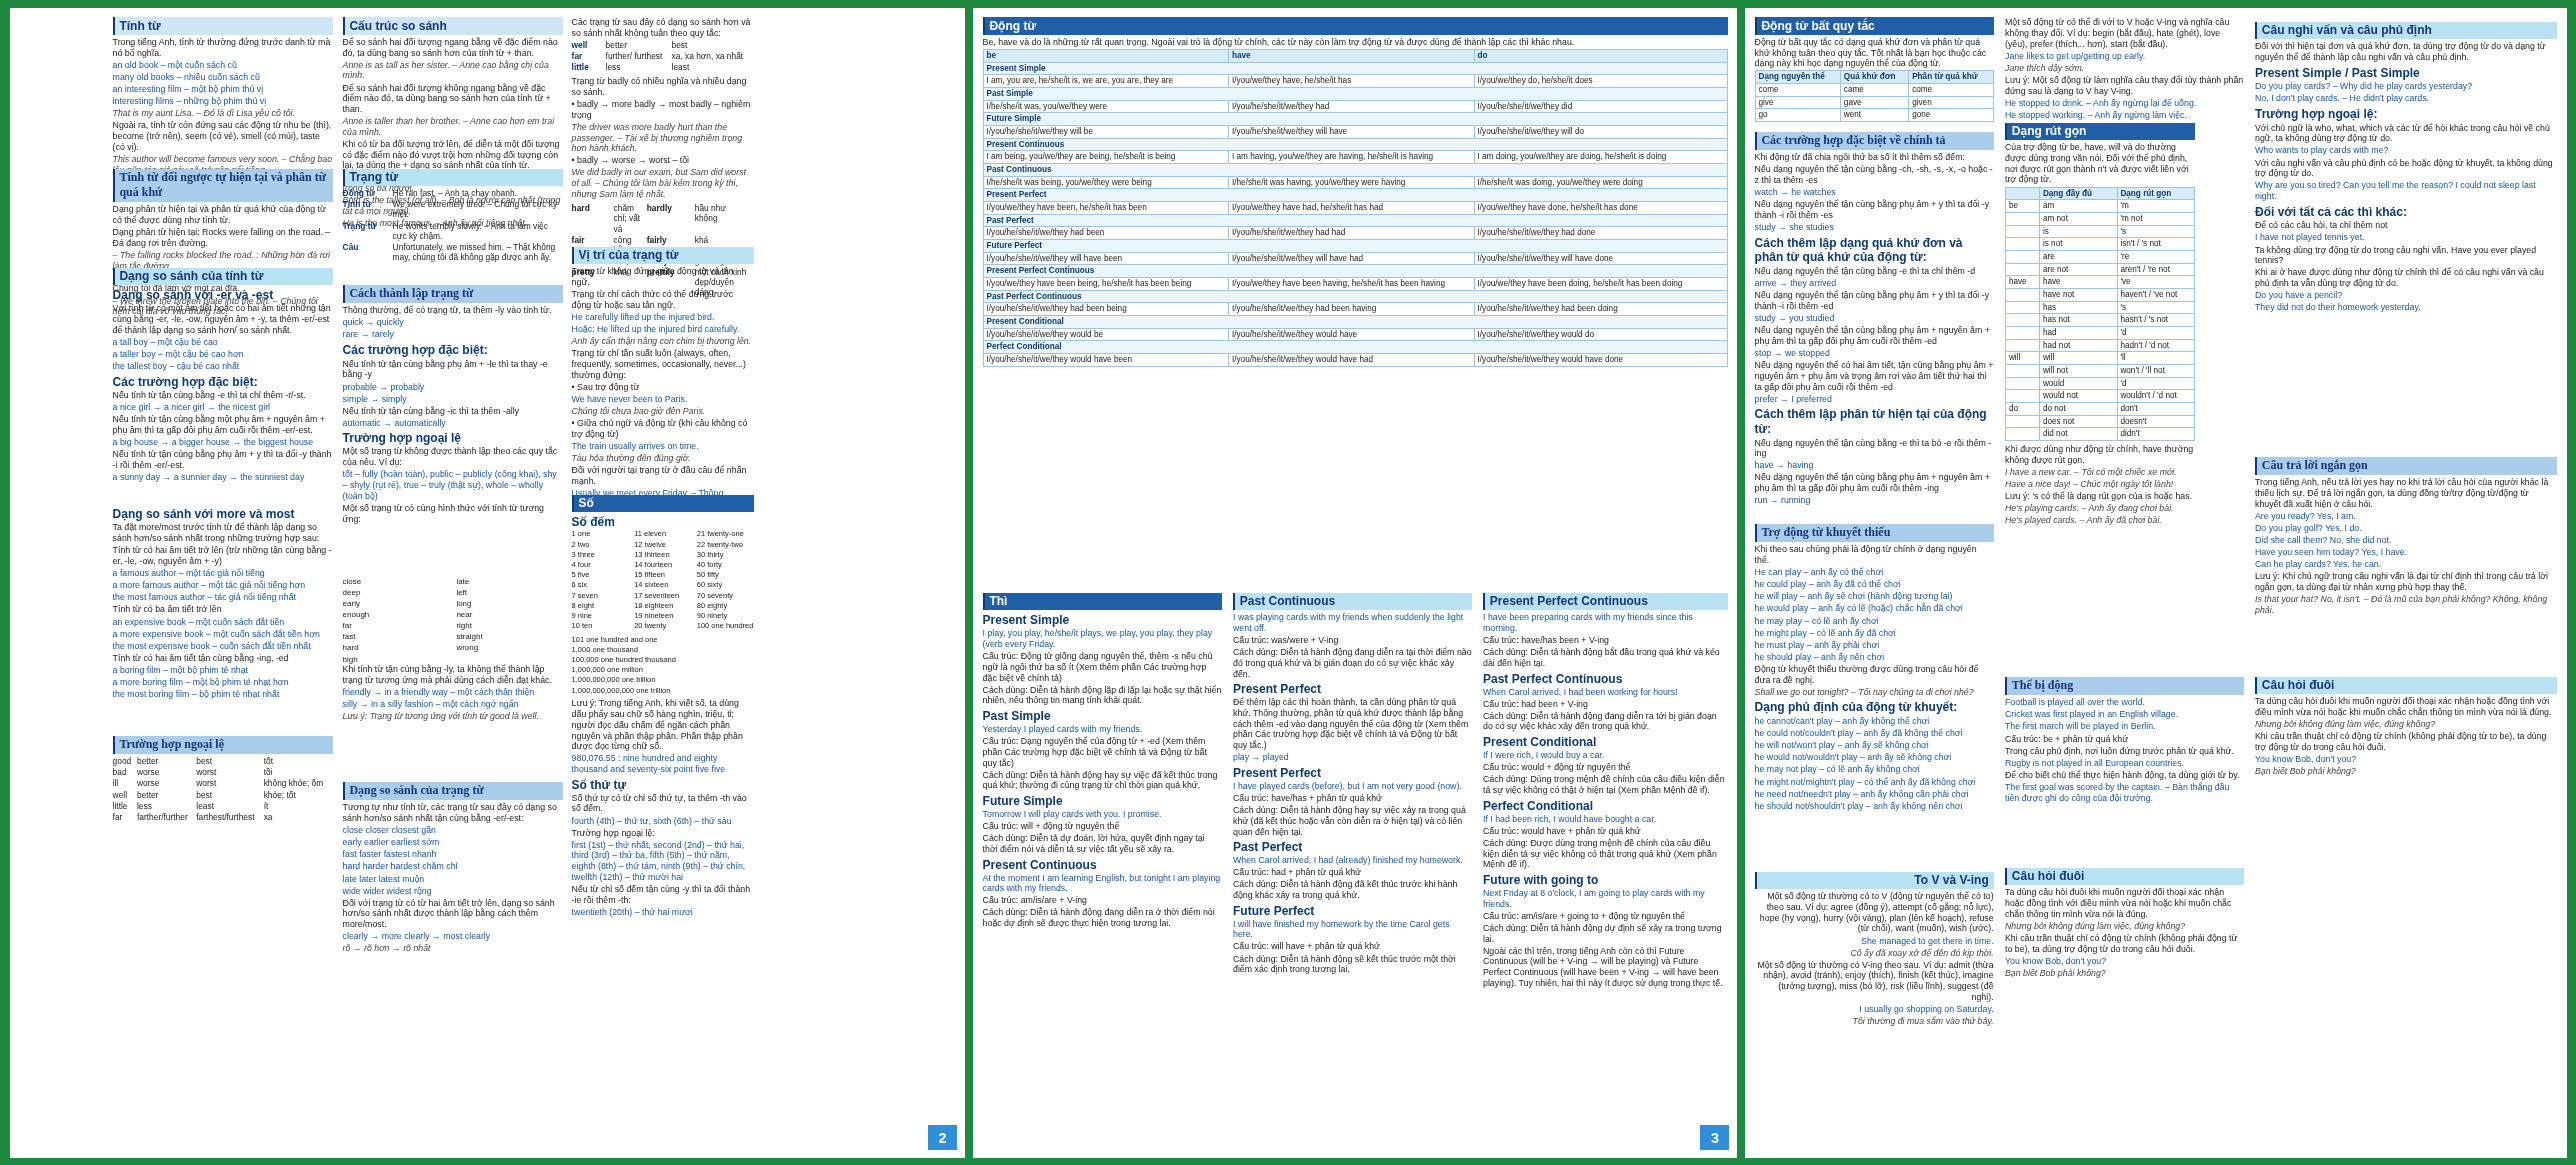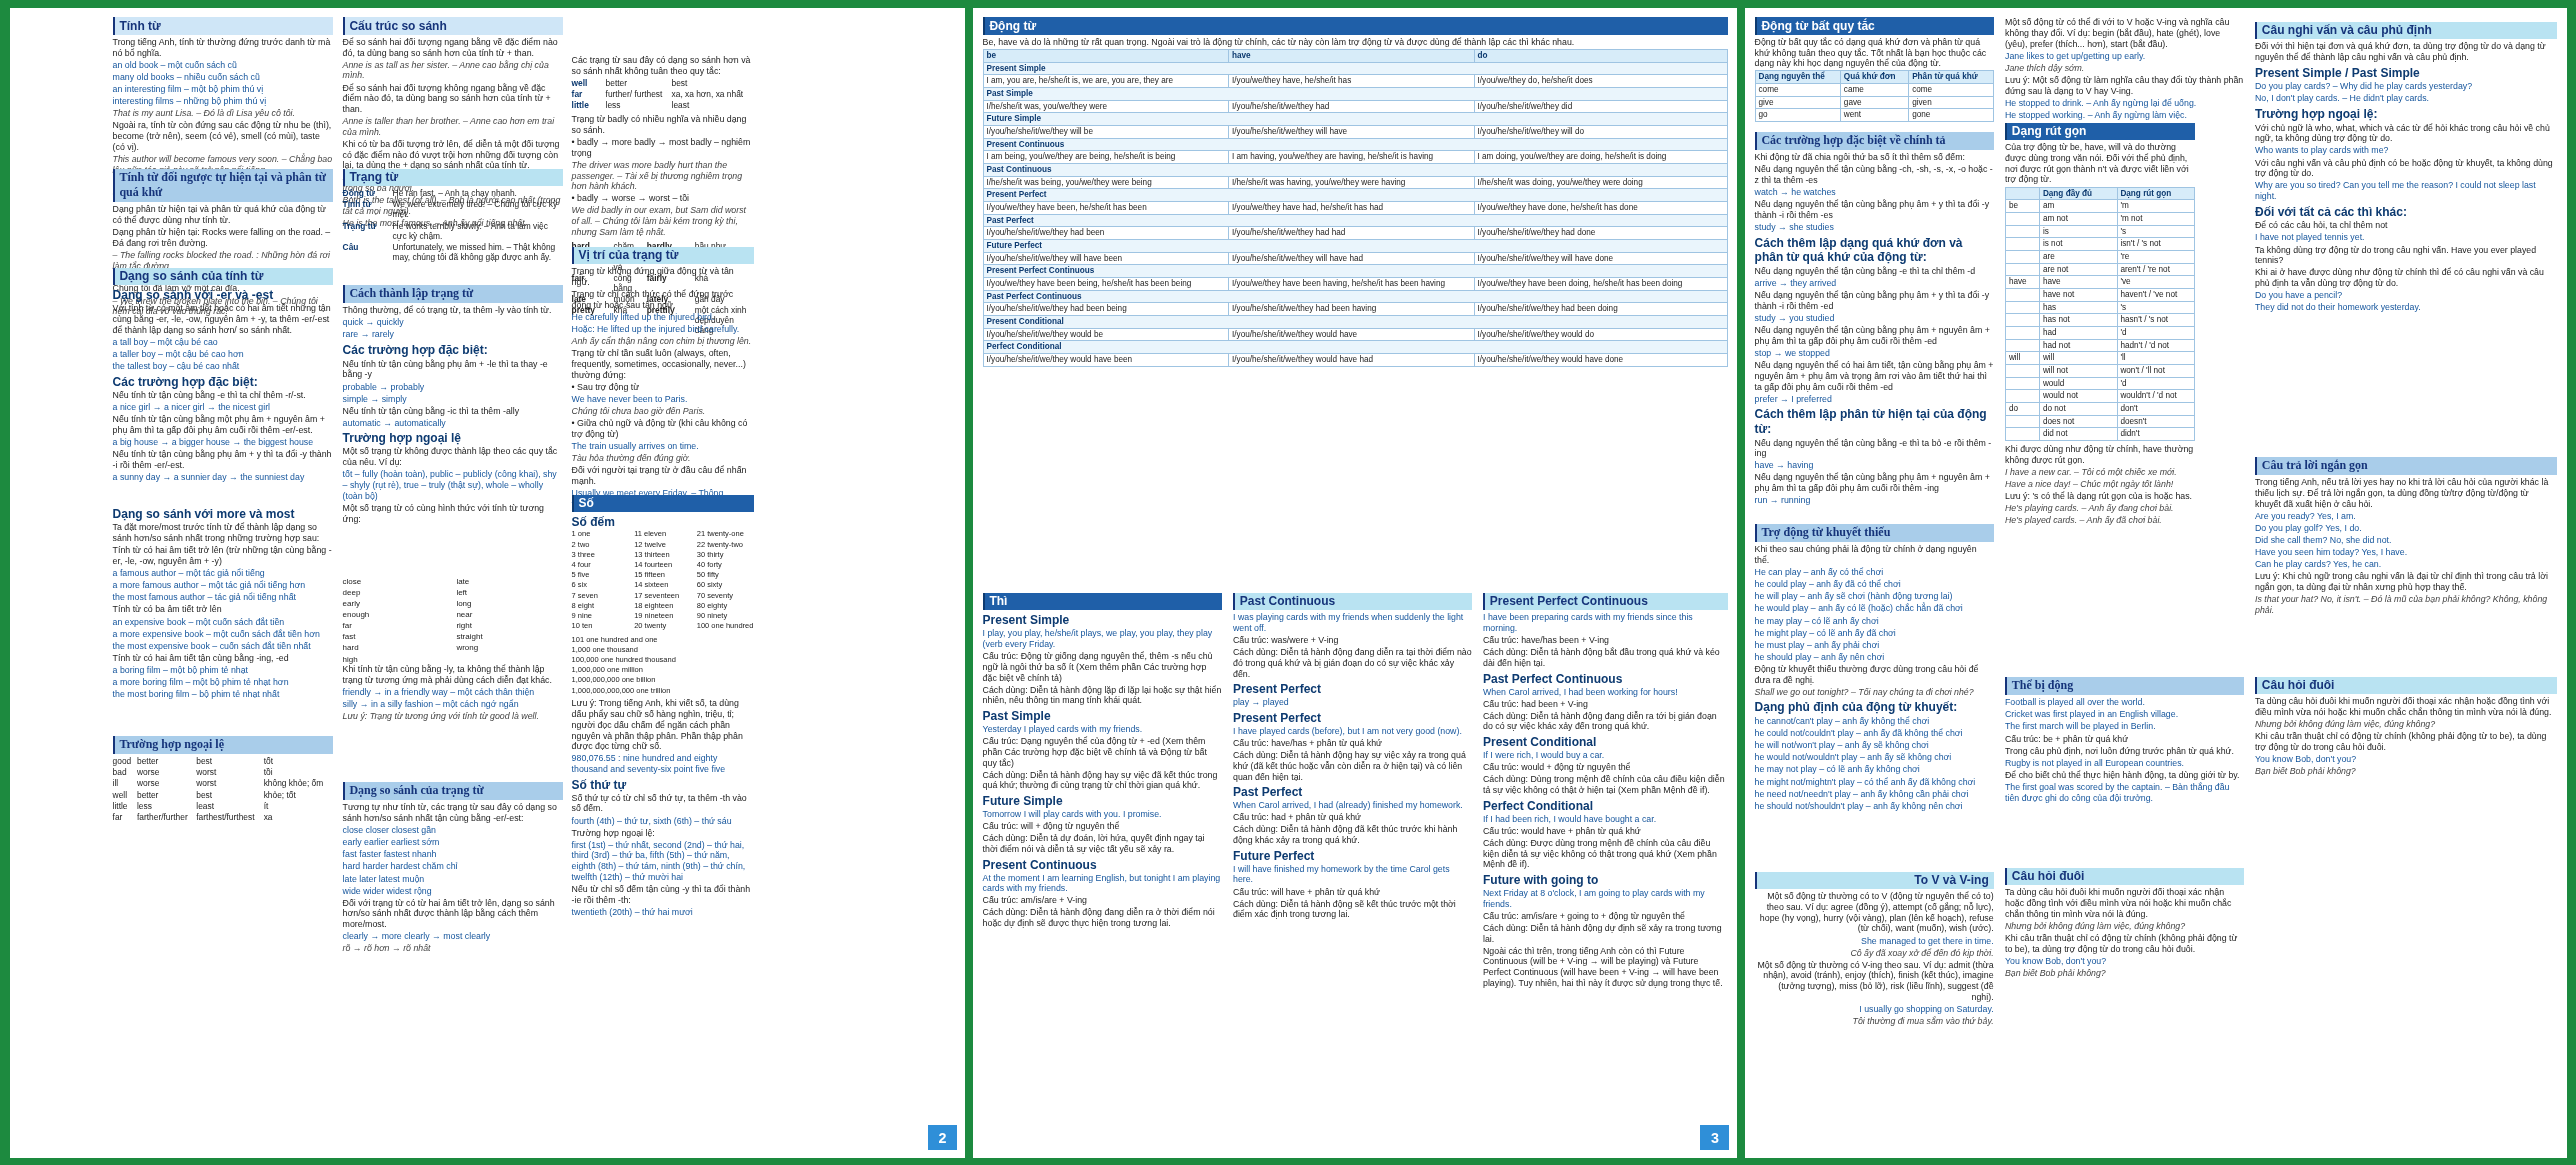--- a/index.html
+++ b/index.html
@@ -285,21 +285,21 @@
       <p class="bluetxt">early earlier earliest sớm</p>
       <p class="bluetxt">fast faster fastest nhanh</p>
       <p class="bluetxt">hard harder hardest chăm chỉ</p>
       <p class="bluetxt">late later latest muộn</p>
       <p class="bluetxt">wide wider widest rộng</p>
       <p>Đối với trạng từ có từ hai âm tiết trở lên, dạng so sánh hơn/so sánh nhất được thành lập bằng cách thêm more/most.</p>
       <p class="bluetxt">clearly → more clearly → most clearly</p>
       <p class="ital">rõ → rõ hơn → rõ nhất</p>
     </div>
 
-    <div class="blk" style="left:562px; top:9.6px; width:182px;margin-top:38px;">
+    <div class="blk" style="left:562px; top:9.6px; width:182px;">
       <p>Các trạng từ sau đây có dạng so sánh hơn và so sánh nhất không tuân theo quy tắc:</p>
       <table class="plain">
         <tbody>
             <tr>
           <td style="font-weight:bold; color:#0d3a70; width:34px;">well</td>
           <td>better</td>
           <td>best</td>
         </tr>
         <tr>
           <td style="font-weight:bold; color:#0d3a70;">far</td>
@@ -563,20 +563,21 @@
       <p>Cấu trúc: am/is/are + V-ing</p>
       <p>Cách dùng: Diễn tả hành động đang diễn ra ở thời điểm nói hoặc dự định sẽ được thực hiện trong tương lai.</p>
     </div>
 
     <div class="blk" style="left:260px; top:585px; width:239px;">
       <div class="hdr cyan">Past Continuous</div>
       <p class="bluetxt">I was playing cards with my friends when suddenly the light went off.</p>
       <p>Cấu trúc: was/were + V-ing</p>
       <p>Cách dùng: Diễn tả hành động đang diễn ra tại thời điểm nào đó trong quá khứ và bị gián đoạn do có sự việc khác xảy đến.</p>
       <div class="sub">Present Perfect</div>
+      <p>Để thêm lập các thì hoàn thành, ta cần dùng phân từ quá khứ. Thông thường, phân từ quá khứ được thành lập bằng cách thêm -ed vào dạng nguyên thể của động từ (Xem thêm phần Các trường hợp đặc biệt về chính tả và Động từ bất quy tắc.)</p>
       <p class="bluetxt">play → played</p>
       <div class="sub">Present Perfect</div>
       <p class="bluetxt">I have played cards (before), but I am not very good (now).</p>
       <p>Cấu trúc: have/has + phân từ quá khứ</p>
       <p>Cách dùng: Diễn tả hành động hay sự việc xảy ra trong quá khứ (đã kết thúc hoặc vẫn còn diễn ra ở hiện tại) và có liên quan đến hiện tại.</p>
       <div class="sub">Past Perfect</div>
       <p class="bluetxt">When Carol arrived, I had (already) finished my homework.</p>
       <p>Cấu trúc: had + phân từ quá khứ</p>
       <p>Cách dùng: Diễn tả hành động đã kết thúc trước khi hành động khác xảy ra trong quá khứ.</p>
       <div class="sub">Future Perfect</div>

